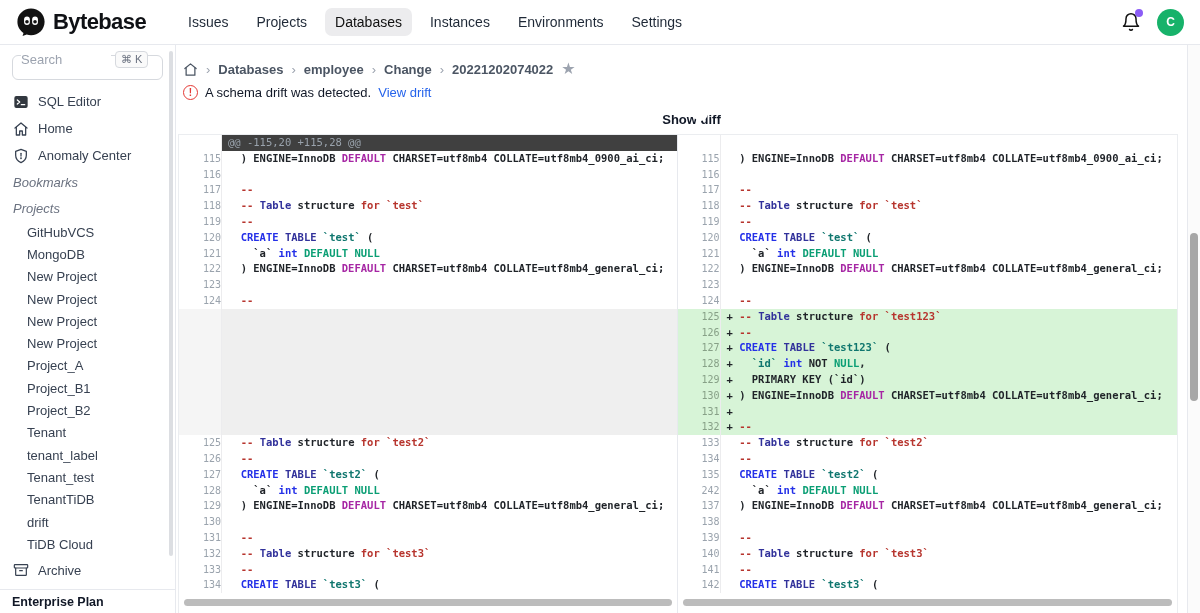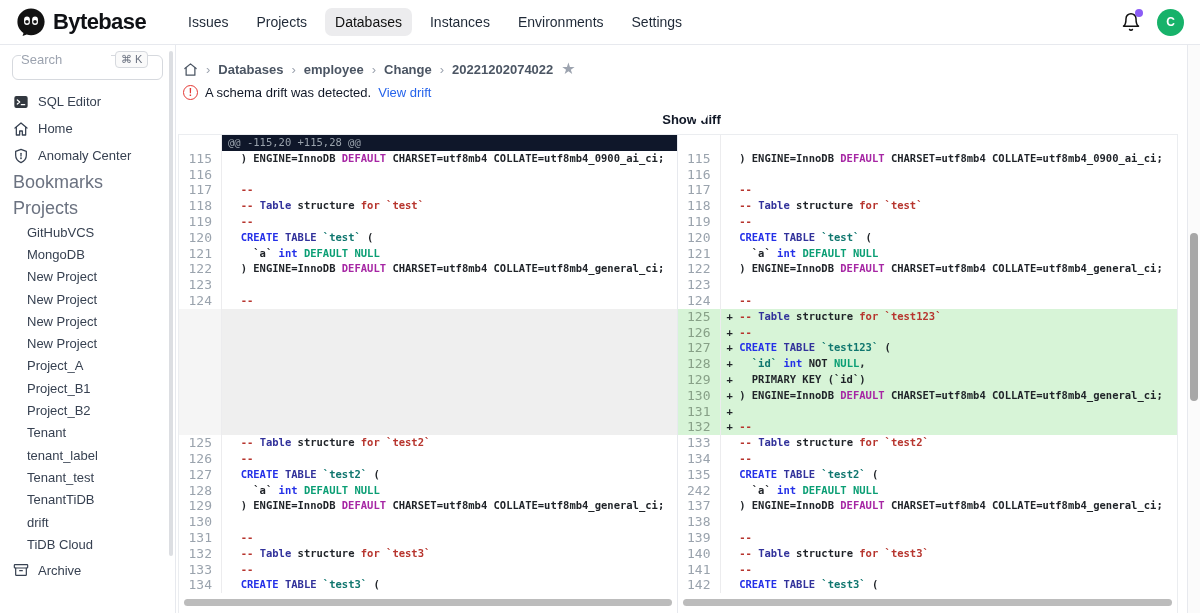--- a/index.html
+++ b/index.html
@@ -29,21 +29,21 @@
                 display:flex; align-items:center; padding:0 4px 16px 8px; gap:4px; }
   .search-box input { border:none; outline:none; width:90px; font-size:13px; color:#374151;
                       font-family:"Liberation Sans", sans-serif; }
   .search-box input::placeholder { color:#9ca3af; }
   .kbd { font-size:11px; color:#6b7280; border:1px solid #d6d9de; border-radius:4px;
          padding:1px 5px; background:#fafafa; white-space:nowrap; }
   .side-nav { margin-top:8px; }
   .side-item { display:flex; align-items:center; gap:9px; height:27px; padding-left:13px;
                font-size:13px; color:#374151; cursor:pointer; }
   .side-section { height:26px; display:flex; align-items:center; padding-left:13px;
-                  font-size:18px; color:#6b7280; }
+                  font-size:13px; color:#6b7280;font-style:italic; }
   .proj-list .proj-item { height:22.3px; display:flex; align-items:center; padding-left:27px;
                           font-size:13px; color:#374151; cursor:pointer; }
   .archive-row { position:absolute; bottom:28px; left:0; right:8px; height:30px; display:flex;
                  align-items:center; gap:9px; padding-left:13px; font-size:13px; color:#374151; cursor:pointer; }
   .plan-row { position:absolute; bottom:0; left:0; right:0; height:24px; border-top:1px solid #e7e9ee;
               display:flex; align-items:center; padding-left:12px; font-size:12.5px; font-weight:700; color:#111827; background:#fff;}
   .side-scroll { position:absolute; top:6px; right:2px; width:4px; height:505px;
                  background:#dcdee2; border-radius:2px; }
 
   
@@ -61,26 +61,26 @@
   .toggle .knob { position:absolute; top:2px; right:2px; width:15px; height:15px; border-radius:50%; background:#fff; }
   .bold-lbl { font-weight:700; color:#111827; }
   .muted { color:#9ca3af; }
 
   
   .diff-wrap { position:absolute; top:89px; left:2px; width:1000px; bottom:0;
                border:1px solid #ebedf0; border-bottom:none; display:flex; overflow:hidden; background:#fff; }
   .panel { position:relative; width:500px; height:100%; overflow:hidden; }
   .panel.left { border-right:1px solid #e7e9ee; width:499px; }
   .drow { display:flex; height:15.8px; }
-  .gut { width:43px; flex:none; text-align:right; padding-right:9px;
-         font-family:"DejaVu Sans Mono", monospace; font-size:13px; line-height:15.8px;
+  .gut { width:43px; flex:none; text-align:right; padding-right:0;
+         font-family:"DejaVu Sans Mono", monospace; font-size:10px; line-height:15.8px;
          color:#9aa3ad; border-right:1px solid #ececee; }
   .code { flex:1; font-family:"DejaVu Sans Mono", monospace; font-size:10.5px; line-height:15.8px;
           font-weight:700; white-space:pre; padding-left:6px; color:#1f2328; overflow:hidden; }
-  .drow.hunk .code { background:#0f172a; color:#9aa3ad; font-weight:400; }
+  .drow.hunk .code { background:#404040; color:#9aa3ad; font-weight:400; }
   .drow.pad .gut { background:#f5f5f5; }
   .drow.pad .code { background:#efefef; }
   .drow.add .gut { background:#d7f4d7; color:#87a087; }
   .drow.add .code { background:#d7f4d7; }
   .tk-df { color:#1f2328; }
   .tk-kw { color:#2430e8; }
   .tk-nv { color:#32329b; }
   .tk-tl { color:#0f766e; }
   .tk-gr { color:#0a9e74; }
   .tk-mg { color:#a626a4; }
@@ -192,20 +192,21 @@
   <div class="archive-row">
     <span>
       <svg width="16" height="16" viewBox="0 0 24 24" fill="none" stroke="#374151" stroke-width="1.8" stroke-linecap="round" stroke-linejoin="round">
         <rect x="2" y="4" width="20" height="5" rx="1"></rect>
         <path d="M4 9v10a1 1 0 0 0 1 1h14a1 1 0 0 0 1-1V9"></path>
         <path d="M10 13h4"></path>
       </svg>
     </span>
     <span>Archive</span>
   </div>
+  <div class="plan-row">Enterprise Plan</div>
   <div class="side-scroll"></div>
 </div>
 
 <div class="main">
 
   <div class="crumb-row">
     <span>
       <svg width="15" height="15" viewBox="0 0 24 24" fill="none" stroke="#4b5563" stroke-width="2" stroke-linecap="round" stroke-linejoin="round">
         <path d="M3 10.5 12 3l9 7.5"></path>
           <path d="M5 9.5V21h14V9.5"></path>

